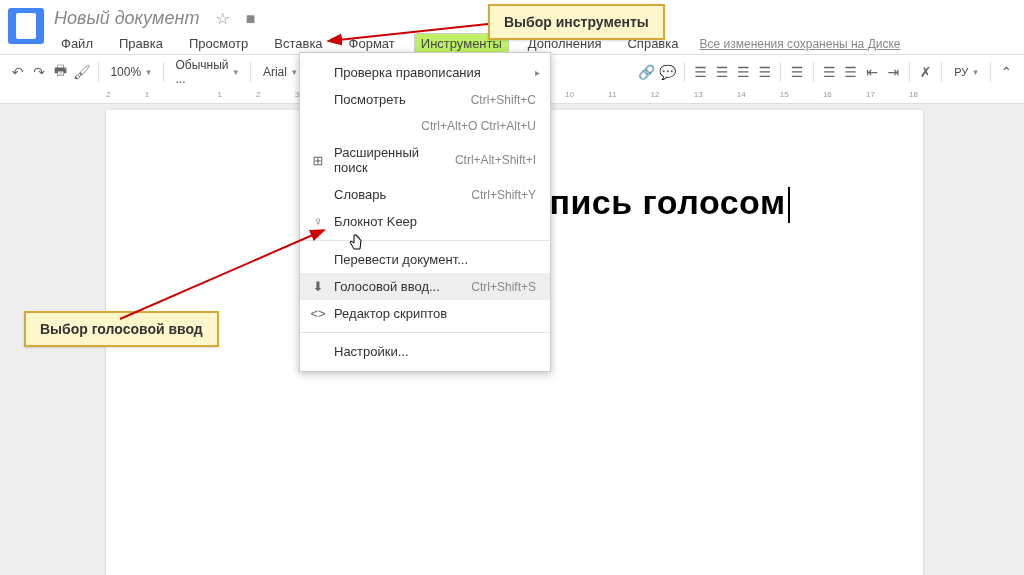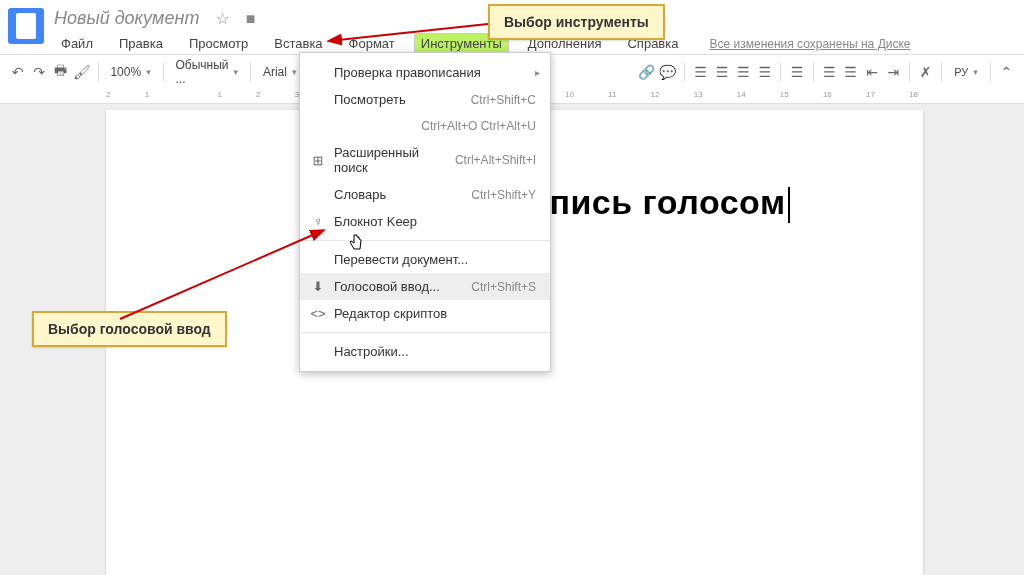--- a/index.html
+++ b/index.html
@@ -8,21 +8,21 @@
   .header { display: flex; align-items: flex-start; padding: 6px 8px 0 8px; }
   .doc-icon { width: 36px; height: 36px; background: #4285f4; border-radius: 3px; display: flex; align-items: center; justify-content: center; margin-right: 10px; margin-top: 2px; }
   .doc-icon-inner { width: 20px; height: 26px; background: #fff; border-radius: 2px; }
   .header-right { flex: 1; }
   .title-row { display: flex; align-items: center; gap: 16px; padding: 2px 0; }
   .doc-title { font-size: 18px; color: #888; font-style: italic; }
   .star-icon, .folder-icon { color: #888; font-size: 16px; }
   .menu-row { display: flex; gap: 12px; font-size: 13px; color: #444; padding-top: 2px; align-items: center; }
   .menu-item { padding: 3px 7px; cursor: pointer; border-radius: 2px; }
   .menu-item.active { background: #bef264; border: 1px solid #ccc; padding: 2px 6px; }
-  .save-status { color: #888; text-decoration: underline; margin-left: 12px; font-size: 12px; }
+  .save-status { color: #888; text-decoration: underline; margin-left: 2px; font-size: 12px; }
   
   .toolbar { display: flex; align-items: center; padding: 4px 8px; border-bottom: 1px solid #e0e0e0; border-top: 1px solid #e0e0e0; gap: 2px; height: 36px; }
   .tb-btn { width: 24px; height: 24px; display: flex; align-items: center; justify-content: center; color: #666; cursor: pointer; font-size: 14px; border-radius: 2px; }
   .tb-sep { width: 1px; height: 20px; background: #ddd; margin: 0 4px; }
   .tb-select { display: flex; align-items: center; padding: 0 6px; height: 24px; color: #444; cursor: pointer; font-size: 12px; gap: 3px; }
   .tb-select::after { content: '▾'; font-size: 9px; color: #888; margin-left: 2px; }
   
   .dropdown { position: absolute; left: 299px; top: 52px; width: 252px; background: #fff; border: 1px solid #ccc; box-shadow: 0 2px 8px rgba(0,0,0,0.25); z-index: 100; padding: 6px 0; }
   .dd-item { display: flex; align-items: center; padding: 6px 14px 6px 34px; font-size: 13px; color: #333; cursor: pointer; position: relative; }
   .dd-item.has-sub::after { content: '▸'; position: absolute; right: 10px; color: #888; font-size: 10px; }
@@ -32,21 +32,21 @@
   .dd-icon { position: absolute; left: 10px; width: 16px; text-align: center; color: #666; font-size: 13px; }
   
   .workspace { background: #eee; position: absolute; left: 0; right: 0; top: 88px; bottom: 0; }
   .ruler { position: absolute; top: 0; left: 0; right: 0; height: 16px; background: #fff; border-bottom: 1px solid #ddd; font-size: 8px; color: #888; }
   .page { position: absolute; left: 106px; top: 22px; width: 817px; height: 1000px; background: #fff; box-shadow: 0 1px 3px rgba(0,0,0,0.15); }
   .page-content { position: absolute; left: 530px; top: 95px; font-size: 34px; font-weight: 900; color: #000; letter-spacing: 0.5px; white-space: nowrap; }
   .cursor-line { display: inline-block; width: 2px; height: 36px; background: #000; vertical-align: middle; margin-left: 2px; }
   
   .callout { position: absolute; background: #fff7cc; border: 2px solid #d4a938; padding: 8px 14px; font-size: 14px; font-weight: bold; color: #333; box-shadow: 0 1px 2px rgba(0,0,0,0.15); }
   .callout1 { left: 488px; top: 4px; }
-  .callout2 { left: 32px; top: 311px; }
+  .callout2 { left: 24px; top: 311px; }
   
   svg.arrow { position: absolute; pointer-events: none; z-index: 200; }
   .hand-cursor { position: absolute; left: 348px; top: 234px; z-index: 150; font-size: 15px; }
   
   .ruler-ticks { display: flex; justify-content: space-between; padding: 2px 106px 0 106px; }
   .ruler-ticks span { font-size: 8px; color: #999; }
 </style>
 </head>
 <body>
 

